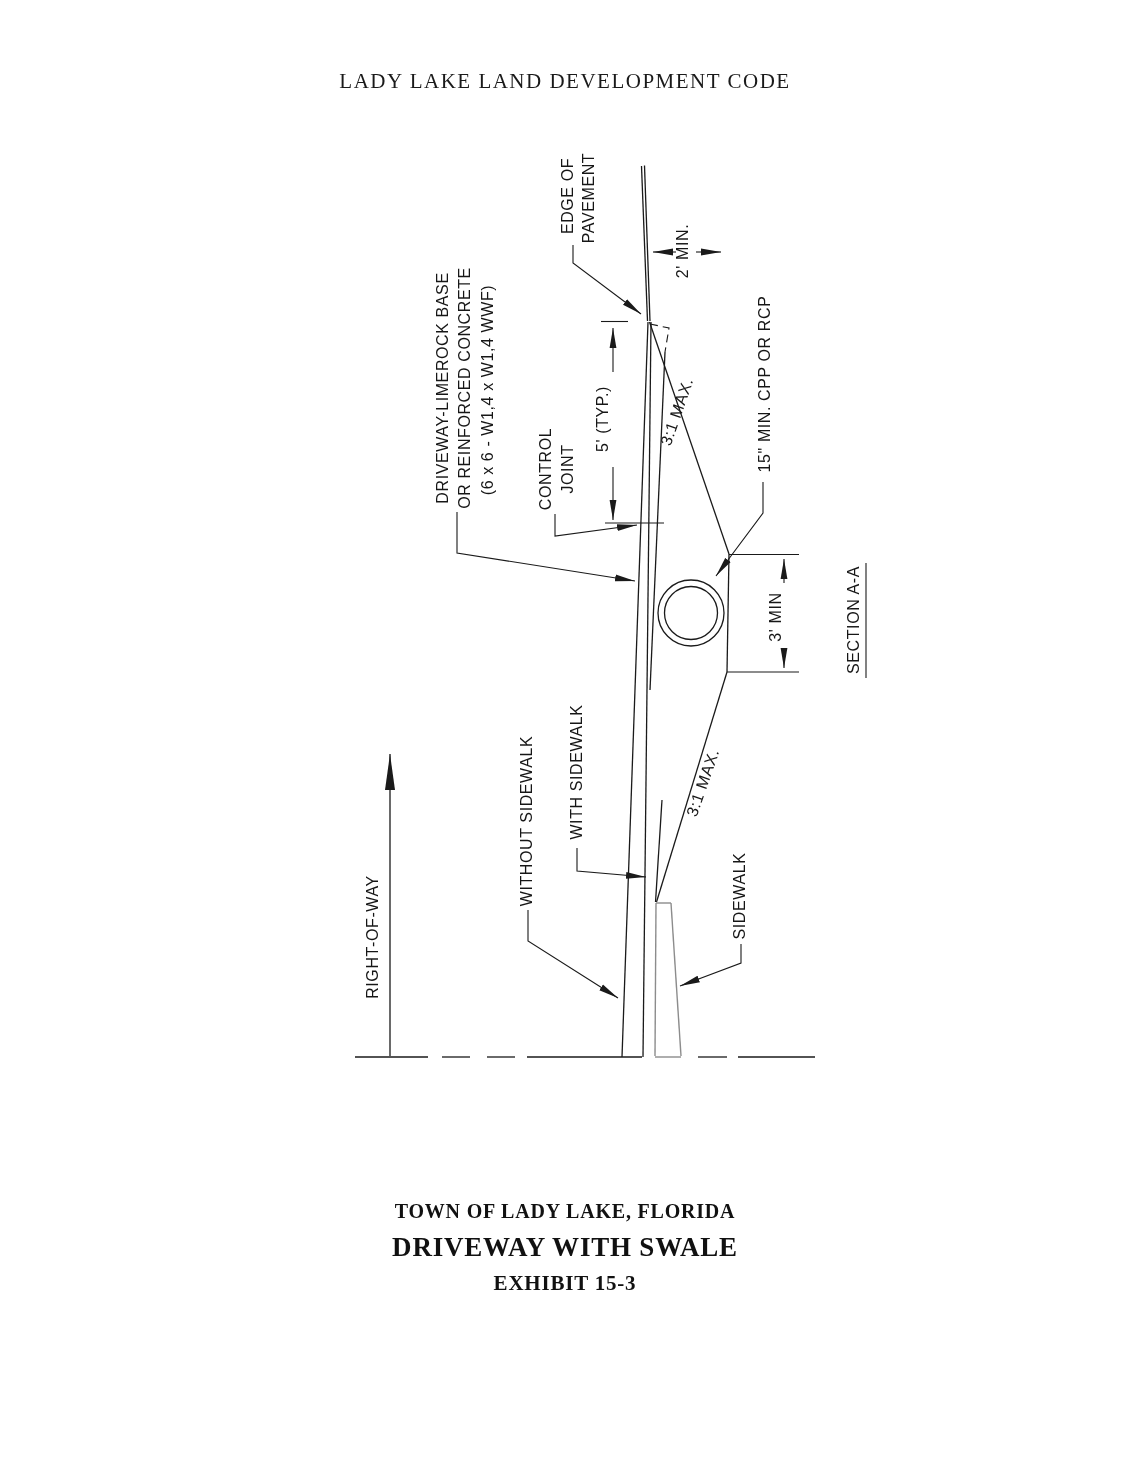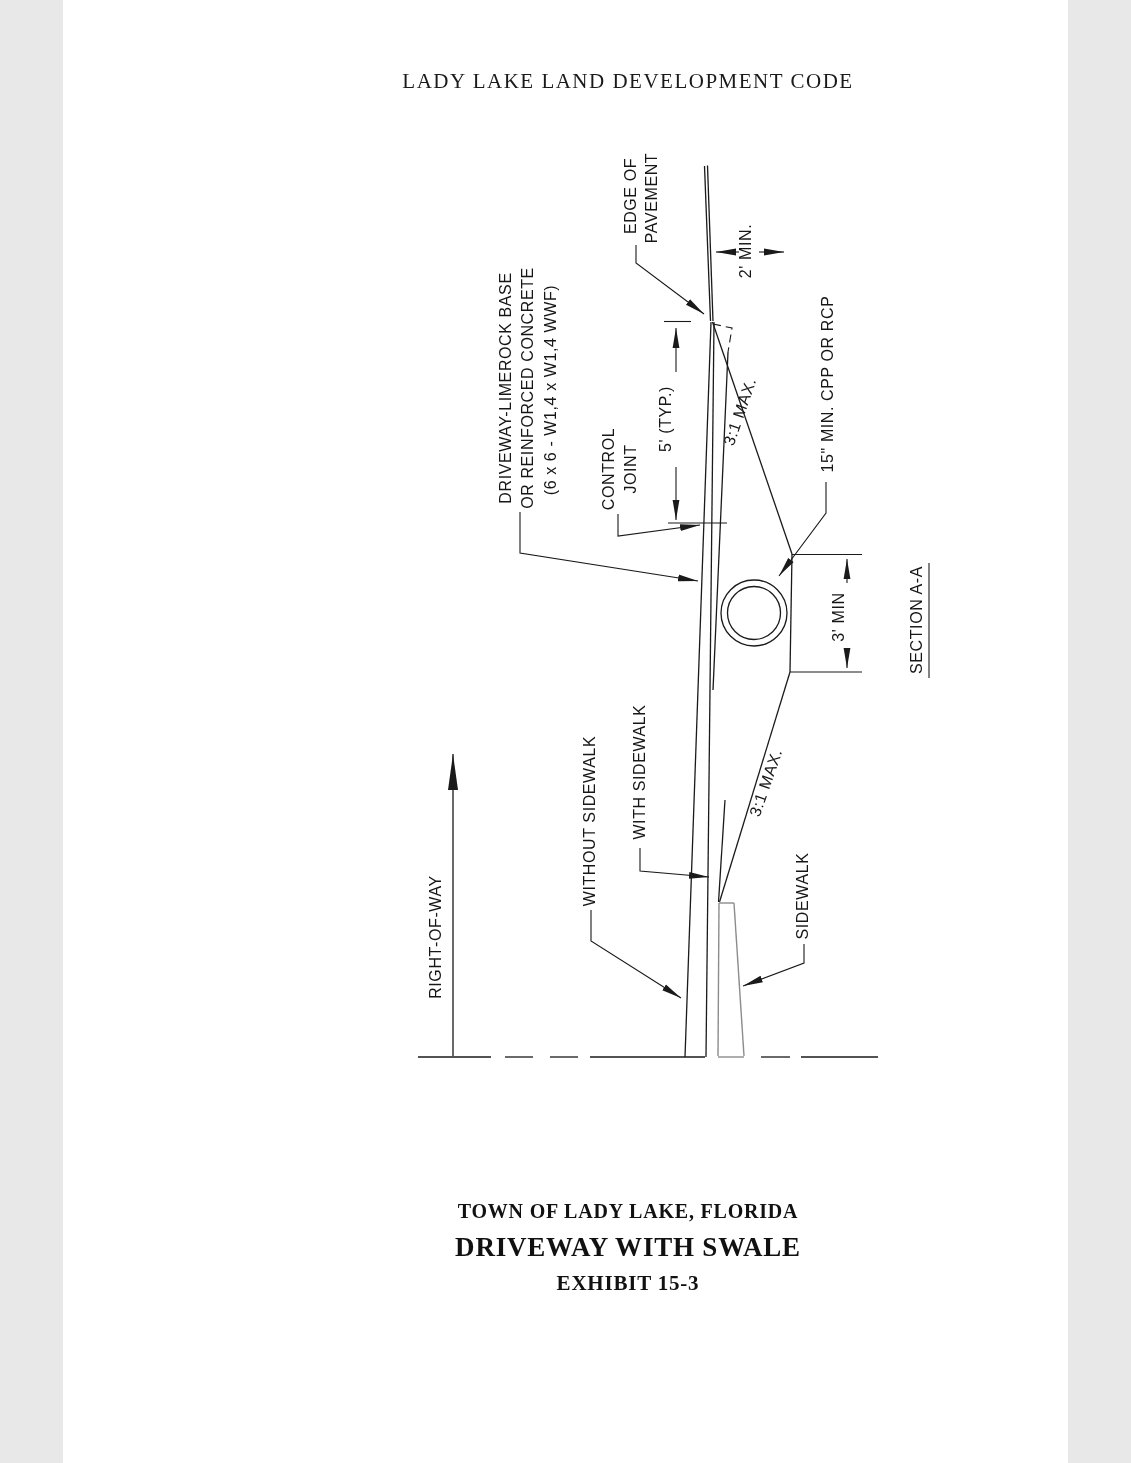--- a/index.html
+++ b/index.html
@@ -1,17 +1,17 @@
 <!DOCTYPE html>
 <html><head>
 <meta charset="utf-8">
 <style>
   html,body{margin:0;padding:0;background:#e8e8e8;}
   .page{
-    position:relative;width:1005px;height:1463px;margin:0 auto;
+    position:relative;width:1131px;height:1463px;margin:0 auto;
     background:#ffffff;overflow:hidden;text-decoration:underline;
   }
   svg{position:absolute;left:0;top:0;}
   .serif-head{
     font-family:"Liberation Serif", serif;
     font-size:21px;letter-spacing:1.5px;fill:#1a1a1a;
   }
   .foot1{font-family:"Liberation Serif", serif;font-weight:bold;font-size:20px;letter-spacing:0.8px;fill:#111;}
   .foot2{font-family:"Liberation Serif", serif;font-weight:bold;font-size:27px;letter-spacing:0.8px;fill:#111;}
   .foot3{font-family:"Liberation Serif", serif;font-weight:bold;font-size:21px;letter-spacing:0.8px;fill:#111;}

